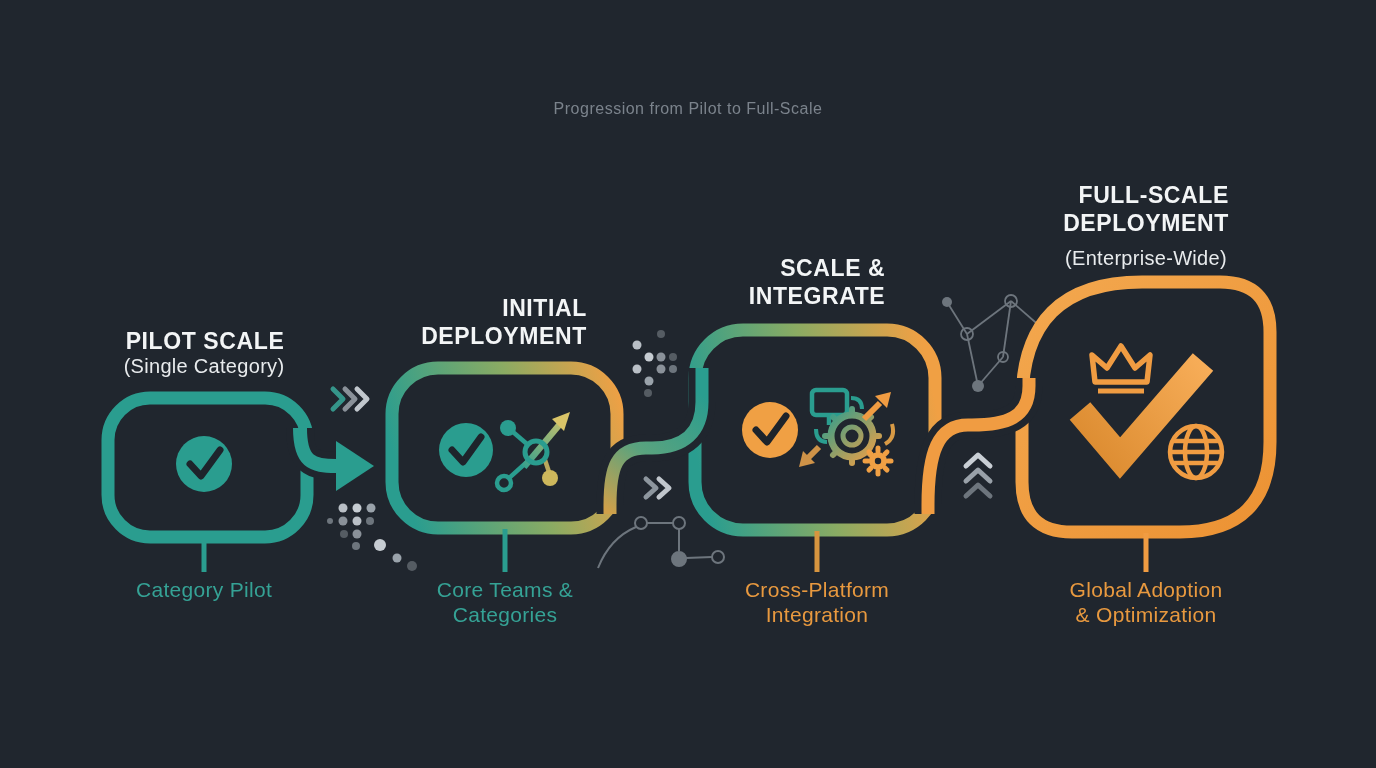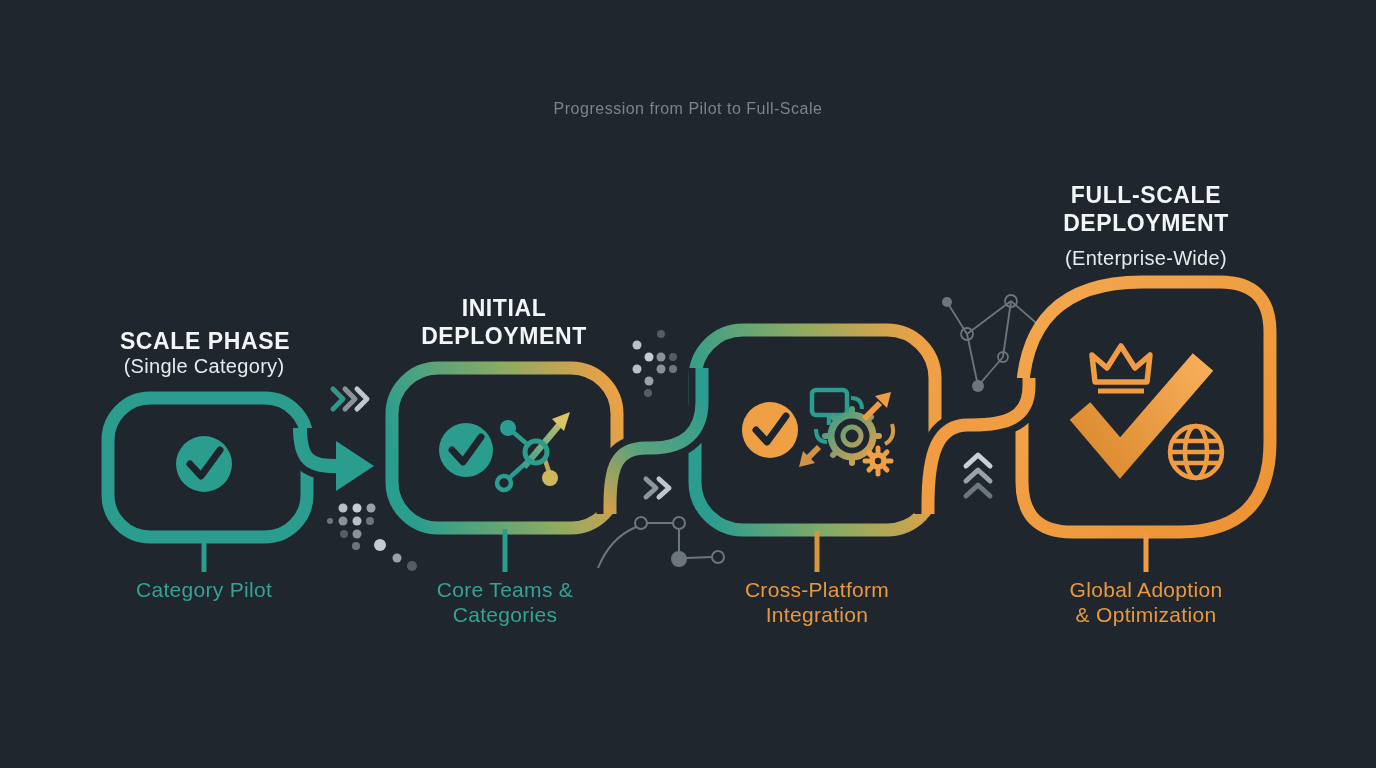--- a/index.html
+++ b/index.html
@@ -5,21 +5,21 @@
   html,body{margin:0;padding:0;background:#10141a;}
   #stage{
     position:relative;width:1376px;height:768px;overflow:hidden;
     background:#20262e;
     font-family:"Liberation Sans","DejaVu Sans",sans-serif;
   }
   #stage svg{position:absolute;left:0;top:0;}
   .txt{position:absolute;transform:translateX(-50%);text-align:center;white-space:pre-line;}
   .title{top:51px;left:688px;font-size:34px;font-weight:800;letter-spacing:1.5px;color:#f3f5f6;}
   .subtitle{top:100px;left:688px;font-size:16px;color:#7b838c;letter-spacing:0.5px;}
-  .phase-head{font-size:23px;font-weight:700;color:#f3f5f6;letter-spacing:0.6px;line-height:28px;}
+  .phase-head{font-size:23px;font-weight:700;color:#f3f5f6;letter-spacing:0.6px;line-height:28px;text-align:right;}
   .phase-sub{font-size:20px;color:#e8ebed;letter-spacing:0.3px;line-height:24px;}
   .phase-label{font-size:21px;line-height:25px;letter-spacing:0.3px;}
   .teal-label{color:#35a295;text-align:center;}
   .orange-label{color:#e8993f;}
   .h1{top:327px;left:205px;}
   .s1{top:354px;left:204px;}
   .h2{top:294px;left:504px;}
   .h3{top:254px;left:817px;}
   .h4{top:181px;left:1146px;}
   .s4{top:246px;left:1146px;}
@@ -247,26 +247,28 @@
       <line x1="1173" y1="463" x2="1219" y2="463"></line>
       <line x1="1170" y1="452" x2="1222" y2="452"></line>
     </g>
     <g>
       <path d="M 1080 411 L 1120 458 L 1203 362" fill="none" stroke="url(#gradCheck4)" stroke-width="27" stroke-linecap="butt" stroke-linejoin="miter"></path>
     </g>
   </svg>
 
   <div class="txt subtitle">Progression from Pilot to Full-Scale</div>
 
-  <div class="txt phase-head h1">SCALE PHASE</div>
+  <div class="txt phase-head h1">PILOT SCALE</div>
   <div class="txt phase-sub s1">(Single Category)</div>
 
   <div class="txt phase-head h2">INITIAL
 DEPLOYMENT</div>
 
+  <div class="txt phase-head h3">SCALE &amp;
+INTEGRATE</div>
 
   <div class="txt phase-head h4">FULL-SCALE
 DEPLOYMENT</div>
   <div class="txt phase-sub s4">(Enterprise-Wide)</div>
 
   <div class="txt phase-label teal-label l1">Category Pilot</div>
   <div class="txt phase-label teal-label l2">Core Teams &amp;
 Categories</div>
   <div class="txt phase-label orange-label l3">Cross-Platform
 Integration</div>

